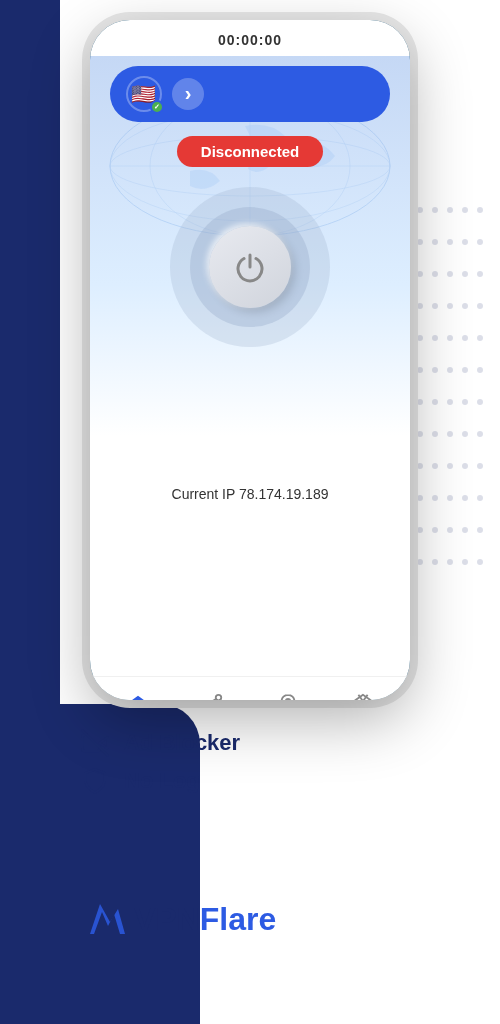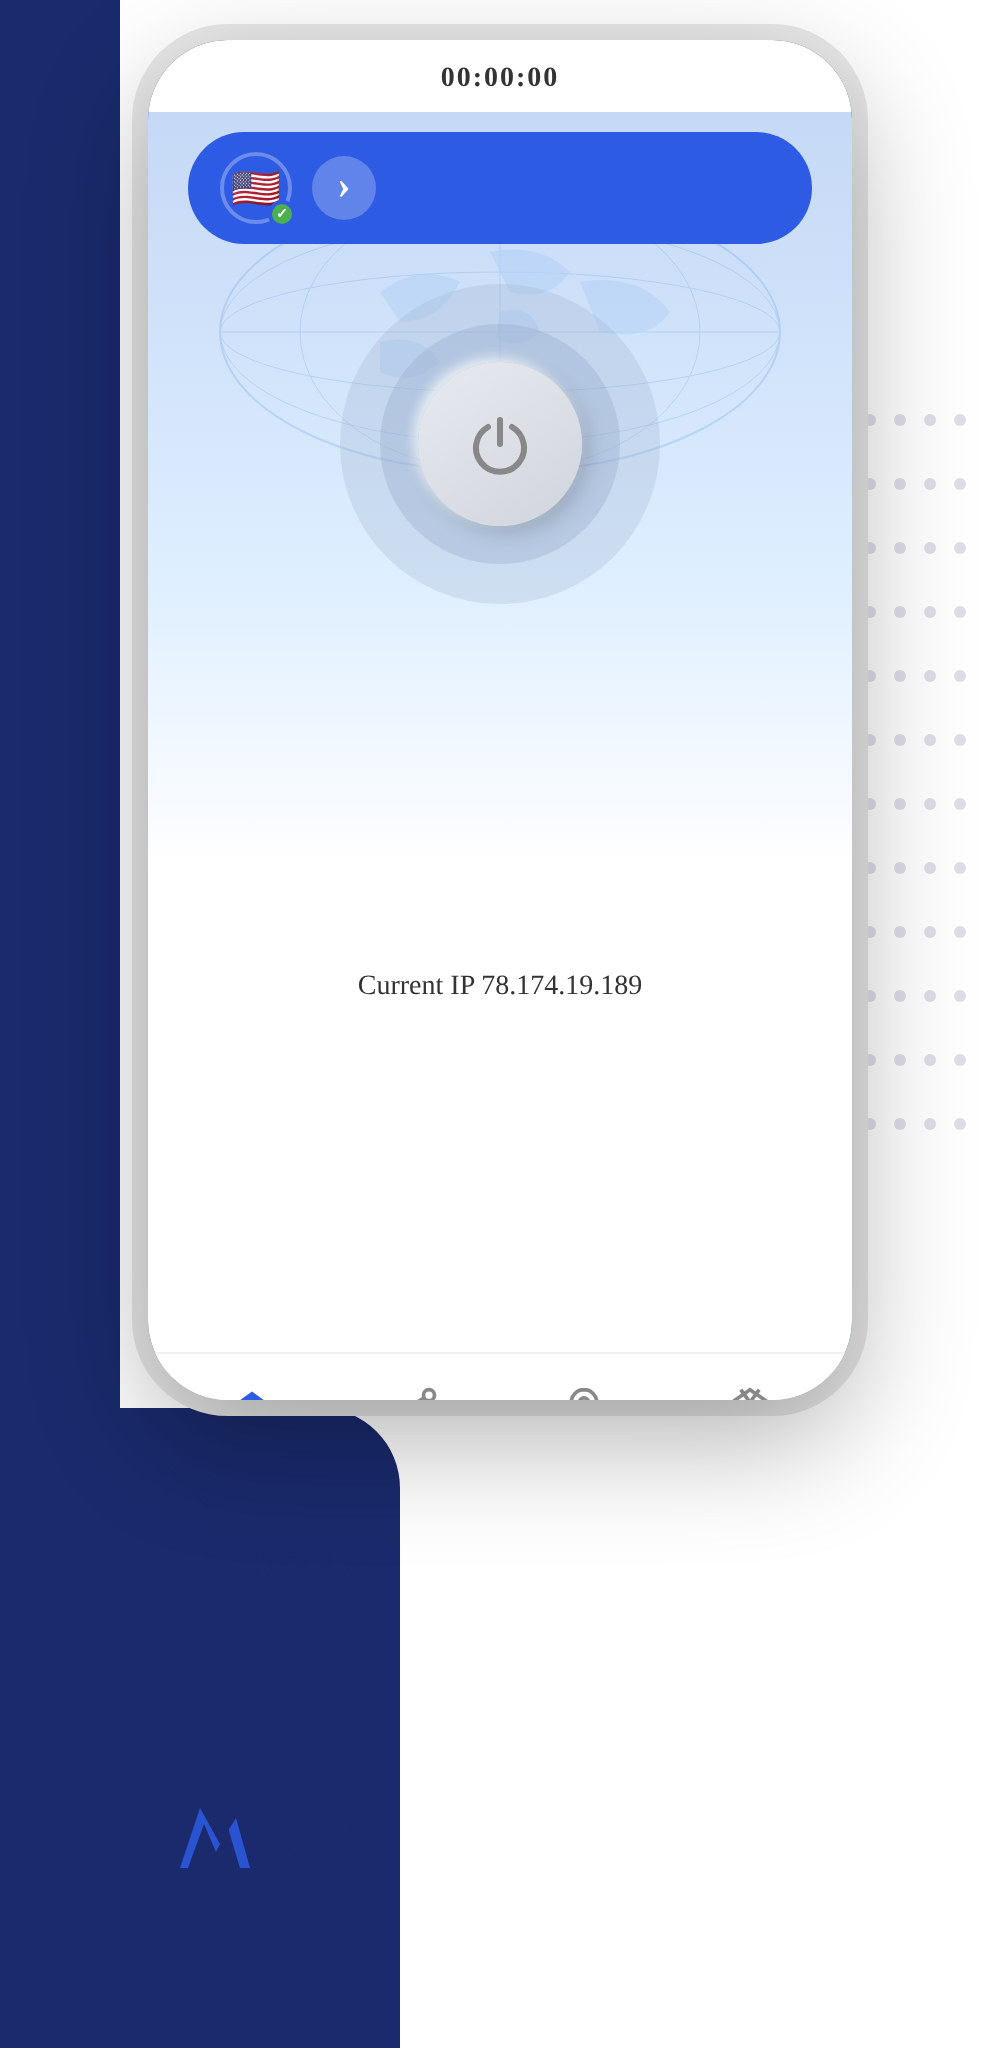--- a/index.html
+++ b/index.html
@@ -50,28 +50,27 @@
     
     .phone-wrapper {
       position: absolute;
       left: 50%;
       top: 20px;
       transform: translateX(-50%);
       z-index: 10;
     }
 
     .phone {
-      width: 352px;
+      width: 320px;
       height: 680px;
       background: #0c4a6e;
       border-radius: 40px;
       box-shadow: 0 20px 60px rgba(0,0,0,0.3), 0 0 0 8px #e8e8e8;
       overflow: hidden;
       position: relative;
-      font-family: Liberation Serif, serif;
     }
 
     
     .phone-top-bar {
       background: #ffffff;
       padding: 12px 20px 8px;
       display: flex;
       justify-content: center;
       align-items: center;
     }
@@ -502,20 +501,23 @@
       <div class="country-selector">
         <div class="flag-container">
           <div class="flag-circle">
             <span>🇺🇸</span>
           </div>
           <div class="check-badge"></div>
         </div>
         <div class="arrow-btn"></div>
       </div>
 
+      <div class="status-center">
+        <span class="status-badge">Disconnected</span>
+      </div>
 
       <div class="power-area">
         <div class="power-ring-outer">
           <div class="power-ring-middle">
             <div class="power-btn">
               <div class="power-icon">
                 <svg viewBox="0 0 36 36" fill="none" xmlns="http://www.w3.org/2000/svg">
                   <path d="M18 6 L18 18" stroke="#888" stroke-width="3" stroke-linecap="round"></path>
                   <path d="M12 9.5 A12 12 0 1 0 24 9.5" stroke="#888" stroke-width="3" stroke-linecap="round" fill="none"></path>
                 </svg>
@@ -576,32 +578,34 @@
 
 <div class="features-section">
   <div class="feature-item">
     <div class="feature-icon">
       <svg viewBox="0 0 24 24" fill="none" stroke="#1a2a6c" stroke-width="2" stroke-linecap="round" stroke-linejoin="round" xmlns="http://www.w3.org/2000/svg">
         <path d="M16 16v1a2 2 0 0 1-2 2H3a2 2 0 0 1-2-2V7a2 2 0 0 1 2-2h2"></path>
         <polygon points="23 7 16 12 23 17 23 7"></polygon>
         <line x1="1" y1="1" x2="23" y2="23"></line>
       </svg>
     </div>
+    <span class="feature-text">Ad Blocker</span>
   </div>
   <div class="feature-item">
     <div class="feature-icon">
       <svg viewBox="0 0 24 24" fill="none" stroke="#1a2a6c" stroke-width="2" stroke-linecap="round" stroke-linejoin="round" xmlns="http://www.w3.org/2000/svg">
         <path d="M12 22s8-4 8-10V5l-8-3-8 3v7c0 6 8 10 8 10z"></path>
       </svg>
     </div>
     <span class="feature-text">No Log</span>
   </div>
 </div>
 
 <div class="logo-section">
   <svg class="logo-icon" viewBox="0 0 50 50" xmlns="http://www.w3.org/2000/svg">
     <path d="M10 40 L20 10 L30 28 L38 15 L45 40 Z" fill="#2d5be3" opacity="0.85"></path>
     <path d="M14 40 L22 18 L28 32 L34 20 L40 40 Z" fill="#1a2a6c"></path>
   </svg>
   <div class="logo-text">
     <span class="logo-vpn">VPN</span>
+    <span class="logo-flare">Flare</span>
   </div>
 </div>
 
 </body></html>

